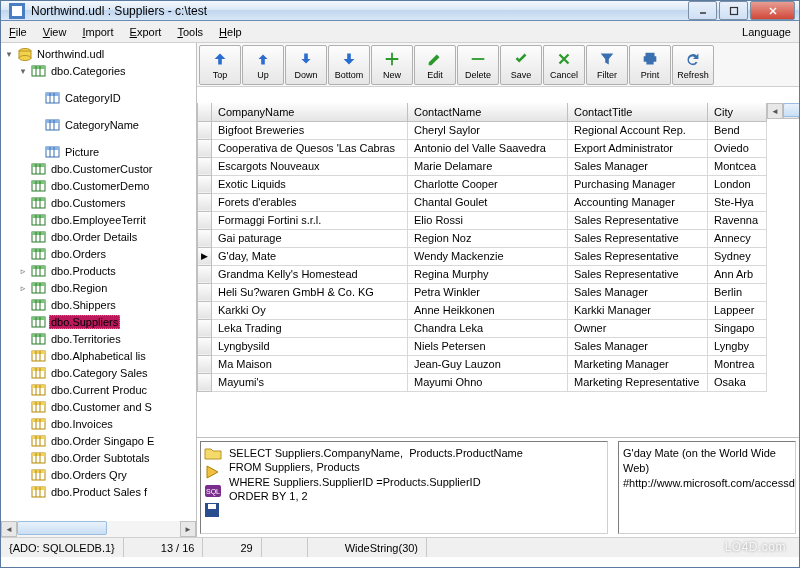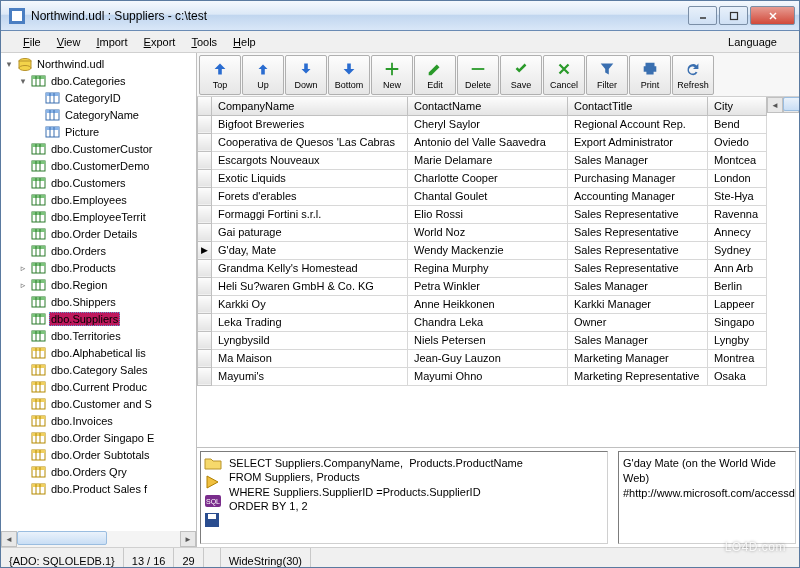--- a/index.html
+++ b/index.html
@@ -1,52 +1,52 @@
 <!DOCTYPE html>
 <html><head>
 <meta charset="utf-8">
 <style>
   * { box-sizing: border-box; margin: 0; padding: 0; font-family: 'Segoe UI', Tahoma, sans-serif; }
   body { background: #fff; width: 800px; height: 568px; overflow: hidden; border: 1px solid #5a7aa0; }
   
   
-  .titlebar { height: 30px; background: linear-gradient(to bottom, #f4f8fd 0%, #dde9f7 45%, #c1d6ef 50%, #d9e7f8 100%); display: flex; align-items: center; padding-left: 8px; border-bottom: 1px solid #6a8bb4; }
+  .titlebar { height: 20px; background: linear-gradient(to bottom, #f4f8fd 0%, #dde9f7 45%, #c1d6ef 50%, #d9e7f8 100%); display: flex; align-items: center; padding-left: 8px; border-bottom: 1px solid #6a8bb4; }
   .titlebar .icon { width: 16px; height: 16px; margin-right: 6px; }
   .titlebar .title { font-size: 12px; color: #000; flex: 1; }
   .winbtn { width: 29px; height: 19px; margin: 0 1px; border: 1px solid #7a8ea6; border-radius: 2px; display: flex; align-items: center; justify-content: center; font-size: 10px; cursor: pointer; }
   .winbtn.min, .winbtn.max { background: linear-gradient(to bottom,#e8f0fa,#cfe0f4); }
   .winbtn.close { width: 45px; background: linear-gradient(to bottom,#e79c92,#d1493a); color: #fff; margin-right: 4px; }
   .winbtn svg { width: 10px; height: 10px; }
   
   
-  .menubar { height: 22px; background: #f0f0f0; display: flex; align-items: center; padding: 0 14px; border-bottom: 1px solid #d0d0d0; font-size: 11px; }
+  .menubar { height: 22px; background: #f0f0f0; display: flex; align-items: center; padding: 0 0; border-bottom: 1px solid #d0d0d0; font-size: 11px; }
   .menubar .menu { padding: 2px 8px; cursor: pointer; }
   .menubar .menu u { text-decoration: underline; }
   .menubar .spacer { flex: 1; }
   
   
   .main { display: flex; height: 494px; }
   
   
   .tree-pane { width: 196px; border-right: 1px solid #c0c0c0; display: flex; flex-direction: column; overflow: hidden; background: #fff; }
   .tree { flex: 1; overflow: auto; font-size: 11px; padding: 2px; }
   .tree-row { display: flex; align-items: center; height: 17px; white-space: nowrap; cursor: pointer; }
   .tree-row .expander { width: 12px; height: 12px; display: inline-flex; align-items: center; justify-content: center; font-size: 9px; color: #666; margin-right: 2px; }
   .tree-row .ticon { width: 16px; height: 14px; margin-right: 2px; flex-shrink: 0; }
   .tree-row .label { padding: 0 2px; }
   .tree-row.selected .label { background: #be185d; border: 1px dotted #5a9bd4; padding: 0 1px; }
   .indent1 { padding-left: 14px; }
-  .indent2 { padding-left: 28px; }
+  .indent2 { padding-left: 28px; margin-top: 10px; }
   .tree-scroll { height: 16px; background: #f0f0f0; display: flex; }
   .tree-scroll .sbtn { width: 16px; height: 16px; border: 1px solid #c0c0c0; background:#e8e8e8; display:flex;align-items:center;justify-content:center;font-size:8px;color:#555; }
   .tree-scroll .track { flex:1; background:#f4f4f4; position:relative; }
   .tree-scroll .thumb { position:absolute; left:0; top:0; width:90px; height:14px; background:linear-gradient(to bottom,#eaf2fb,#c9def5); border:1px solid #9abde0; border-radius:2px; }
   
   
-  .right-pane { flex: 1; display: flex; flex-direction: column; overflow: hidden; }
+  .right-pane { flex: 1; display: flex; flex-direction: column; overflow: hidden; gap: 16px; }
   
   
   .toolbar { height: 44px; padding: 2px; display: flex; gap: 1px; background: #f7f7f7; border-bottom: 1px solid #d0d0d0; }
   .tbtn { width: 42px; height: 40px; border: 1px solid #b0b0b0; border-radius: 2px; background: linear-gradient(to bottom,#fdfdfd,#e6e6e6); display: flex; flex-direction: column; align-items: center; justify-content: center; font-size: 9px; cursor: pointer; gap: 2px; }
   .tbtn .ticon { width: 18px; height: 18px; }
   
   
   .grid-wrap { flex: 1; overflow: hidden; display: flex; }
   .grid { flex:1; overflow:auto; font-size: 11px; }
   .grid table { border-collapse: collapse; width: 100%; }
@@ -61,21 +61,21 @@
   
   
   .bottom { height: 100px; border-top: 1px solid #c0c0c0; display: flex; }
   .sql-pane { flex: 1; border: 1px inset #d0d0d0; margin: 3px 8px 3px 3px; display: flex; font-size: 11px; background: #fff; }
   .sql-icons { width: 24px; display: flex; flex-direction: column; gap: 3px; padding: 3px; align-items: center; }
   .sql-icons .sicon { width: 18px; height: 16px; cursor: pointer; }
   .sql-text { flex: 1; padding: 4px; line-height: 1.3; font-family: inherit; white-space: pre-wrap; }
   .detail-pane { width: 178px; border: 1px inset #d0d0d0; margin: 3px 3px 3px 2px; padding: 4px; font-size: 11px; line-height: 1.35; background:#fff; overflow:hidden; }
   
   
-  .statusbar { height: 26px; background: #f0f0f0; border-top: 1px solid #d0d0d0; display: flex; align-items: center; font-size: 11px; }
+  .statusbar { height: 20px; background: #f0f0f0; border-top: 1px solid #d0d0d0; display: flex; align-items: center; font-size: 11px; gap: 29px; }
   .statusbar .cell { padding: 0 8px; border-right: 1px solid #c8c8c8; height: 100%; display: flex; align-items: center; }
   .watermark { position: absolute; right: 14px; bottom: 14px; font-size: 12px; color: rgba(255,255,255,0.85); text-shadow: 0 0 3px rgba(0,0,0,0.4); letter-spacing: 0.5px; pointer-events:none; }
 </style>
 </head>
 <body>
 
 <div class="titlebar">
   <svg class="icon">
       <rect width="16" height="16" fill="#4a7ec2"></rect>
       <rect x="3" y="3" width="10" height="10" fill="#fff"></rect>
@@ -194,30 +194,20 @@
           <span class="label">dbo.Customers</span>
         </div>
         <div class="tree-row indent1">
           <span class="expander"></span>
           <svg class="ticon">
             <rect x="1" y="2" width="13" height="10" fill="#fff" stroke="#2a7a2a"></rect>
             <rect x="1" y="2" width="13" height="3" fill="#7cc47c"></rect>
             <line x1="5" y1="2" x2="5" y2="12" stroke="#2a7a2a"></line>
             <line x1="9" y1="2" x2="9" y2="12" stroke="#2a7a2a"></line>
           </svg>
-          <span class="label">dbo.Employees</span>
-        </div>
-        <div class="tree-row indent1">
-          <span class="expander"></span>
-          <svg class="ticon">
-            <rect x="1" y="2" width="13" height="10" fill="#fff" stroke="#2a7a2a"></rect>
-            <rect x="1" y="2" width="13" height="3" fill="#7cc47c"></rect>
-            <line x1="5" y1="2" x2="5" y2="12" stroke="#2a7a2a"></line>
-            <line x1="9" y1="2" x2="9" y2="12" stroke="#2a7a2a"></line>
-          </svg>
           <span class="label">dbo.EmployeeTerrit</span>
         </div>
         <div class="tree-row indent1">
           <span class="expander"></span>
           <svg class="ticon">
             <rect x="1" y="2" width="13" height="10" fill="#fff" stroke="#2a7a2a"></rect>
             <rect x="1" y="2" width="13" height="3" fill="#7cc47c"></rect>
             <line x1="5" y1="2" x2="5" y2="12" stroke="#2a7a2a"></line>
             <line x1="9" y1="2" x2="9" y2="12" stroke="#2a7a2a"></line>
           </svg>
@@ -510,21 +500,21 @@
               <tr>
                 <td class="rowhead"></td>
                 <td>Formaggi Fortini s.r.l.</td>
                 <td>Elio Rossi</td>
                 <td>Sales Representative</td>
                 <td>Ravenna</td>
               </tr>
               <tr>
                 <td class="rowhead"></td>
                 <td>Gai paturage</td>
-                <td>World Noz</td>
+                <td>Region Noz</td>
                 <td>Sales Representative</td>
                 <td>Annecy</td>
               </tr>
               <tr>
                 <td class="rowhead">▶</td>
                 <td>G'day, Mate</td>
                 <td>Wendy Mackenzie</td>
                 <td>Sales Representative</td>
                 <td>Sydney</td>
               </tr>

